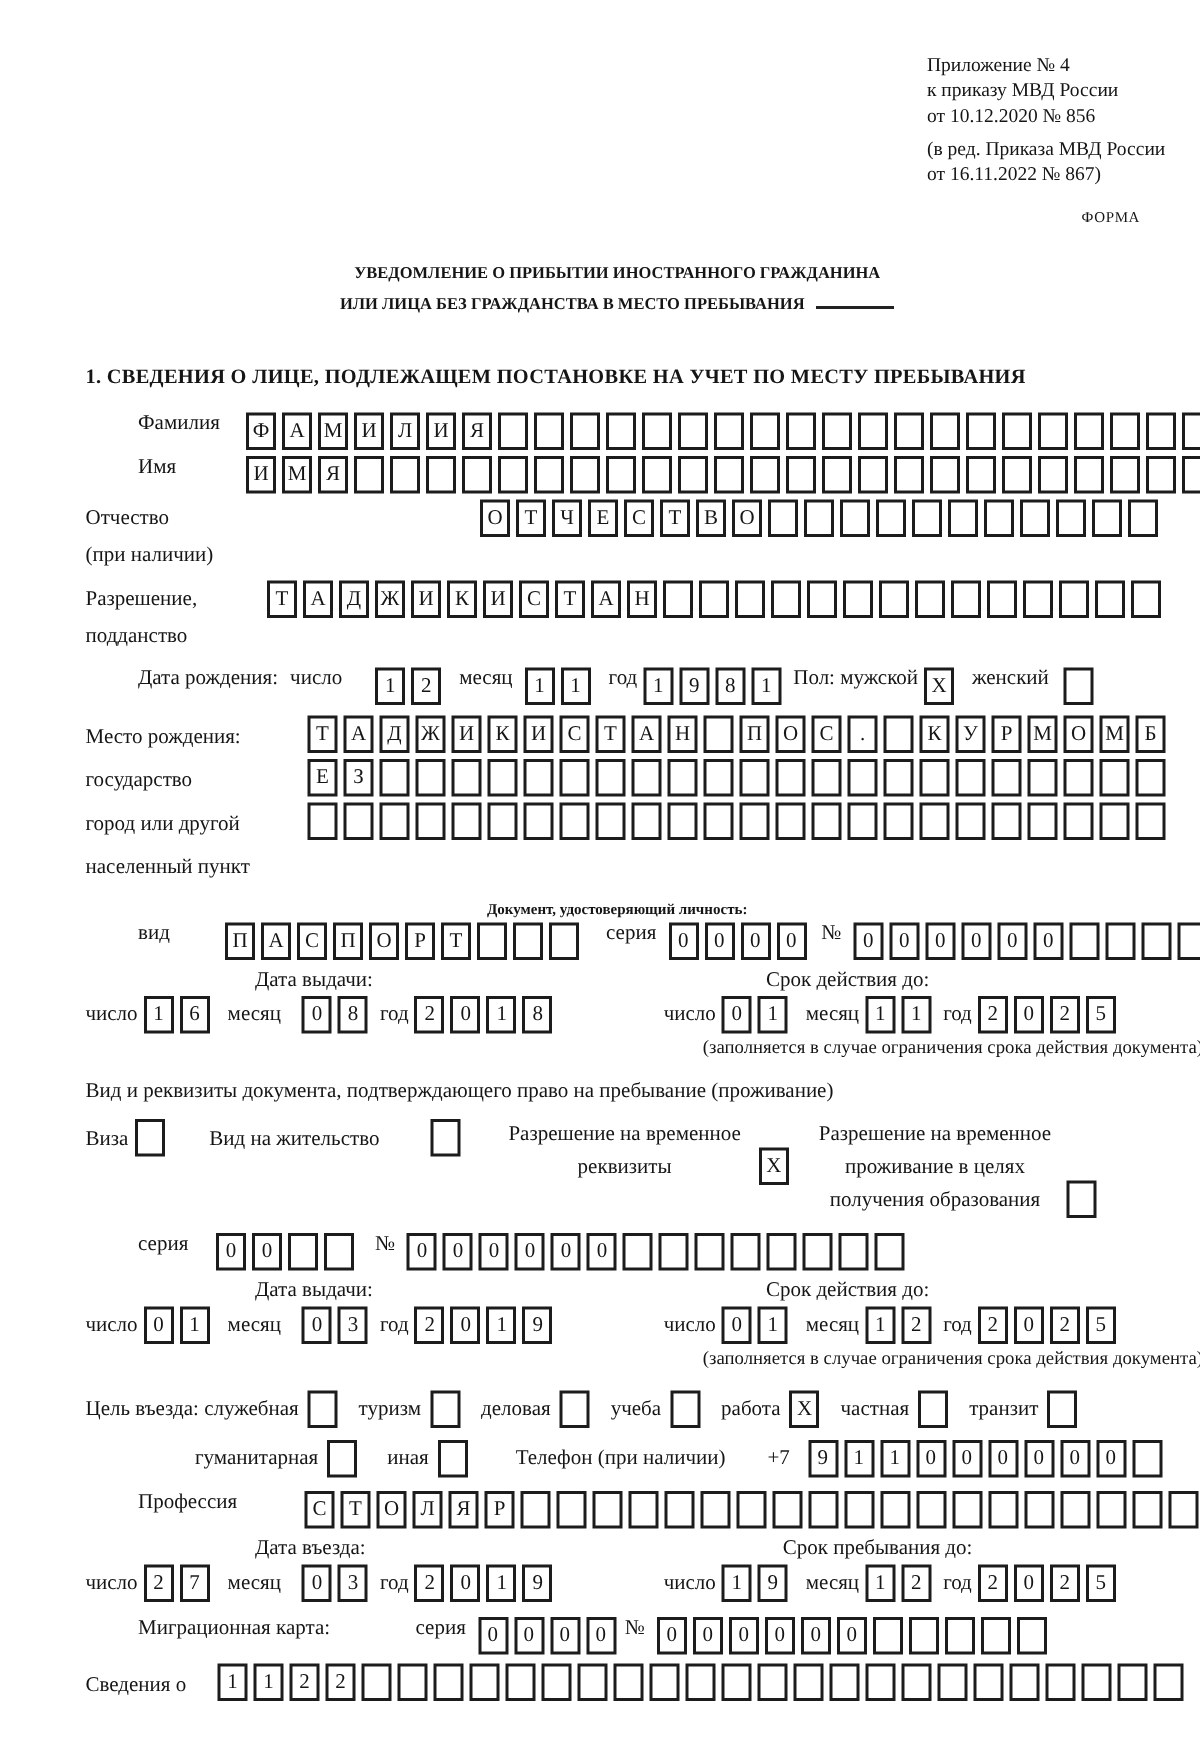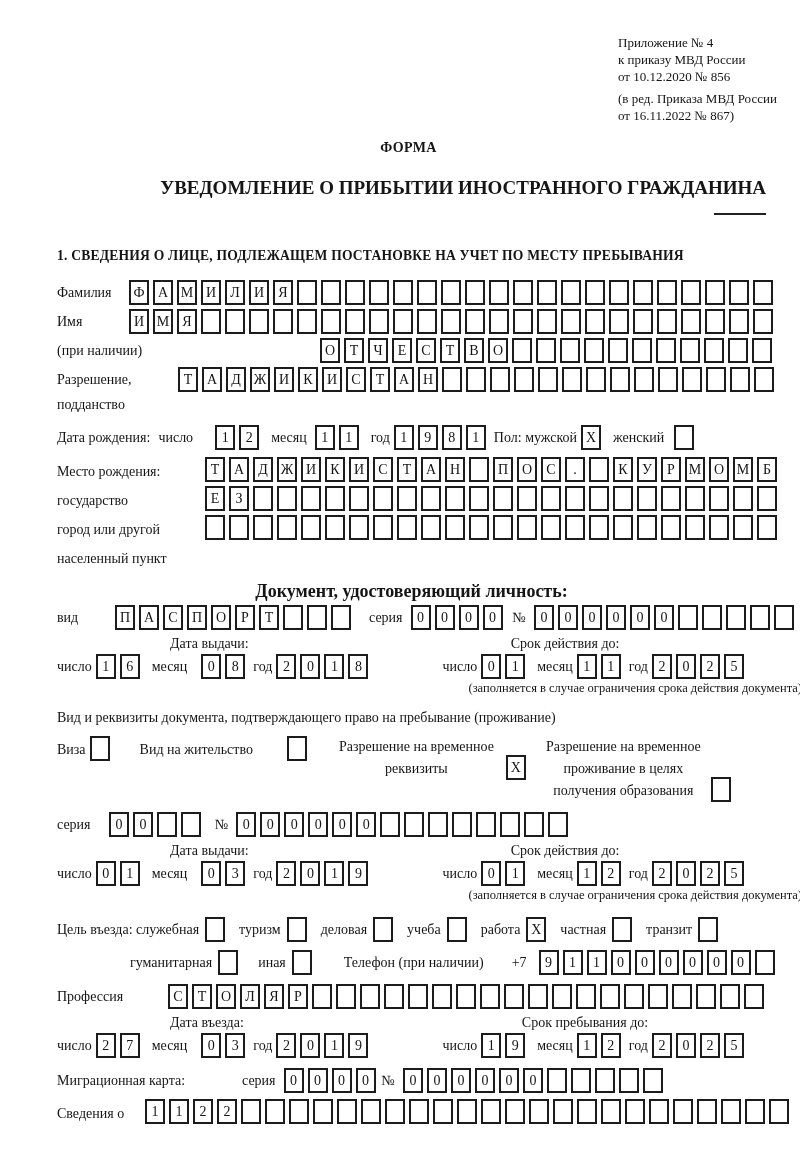--- a/index.html
+++ b/index.html
@@ -7,41 +7,41 @@
   body {
     width:800px; height:1163px; overflow:hidden;
     font-family:"Liberation Serif","DejaVu Serif",serif;
     color:#151515; font-size:14px;
   }
   .page { padding:34px 4px 0 57px; width:800px; }
 
   
   .meta { margin-left:561px; font-size:13px; line-height:17px; }
   .meta .gap { height:5px; }
-  .forma { text-align:center; font-weight:bold; font-size:14px; margin:16px 36px 0 0; letter-spacing:.4px; }
-
-  .title { text-align:right; font-weight:bold; font-size:19px; line-height:21px; margin-top:21px; margin-right:30px; }
+  .forma { text-align:right; font-weight:normal; font-size:10px; margin:16px 36px 0 0; letter-spacing:.4px; }
+
+  .title { text-align:center; font-weight:bold; font-size:11px; line-height:21px; margin-top:21px; margin-right:30px; }
   .blank-line { display:inline-block; width:52px; border-bottom:2.5px solid #222; height:12px; margin-left:8px; }
 
   .sec { font-weight:bold; font-size:13.6px; margin-top:29px; letter-spacing:.2px; }
 
-  .row { display:flex; align-items:center; margin-top:4px; }
+  .row { display:flex; margin-top:4px;margin-left:35px; }
   .rowt { display:flex; align-items:flex-start; margin-top:4px; }
   .cells { display:flex; flex-wrap:nowrap; }
   .cell {
     flex:0 0 auto; width:20px; height:25px; border:2px solid #1c1c1c; margin-right:4px;
     text-align:center; line-height:21px; font-size:14px; background:#fff;
   }
   .lbl { flex:0 0 auto; }
   .w72 { width:72px; }
   .mlab { margin:0 8px; }
   .lh { line-height:25px; }
   .stack { line-height:29px; }
 
-  .center-b { text-align:center; font-weight:bold; font-size:18px; margin-top:8px; margin-right:30px; }
+  .center-b { text-align:center; font-weight:bold; font-size:10px; margin-top:8px; margin-right:30px; }
   .datehead { display:flex; margin-top:6px; }
   .daterow { display:flex; align-items:center; margin-top:2px; }
   .note { width:745px; text-align:right; font-size:12.5px; margin-top:2px; }
 
   .para { margin-top:10px; line-height:24px; font-size:14px; }
 
   .cbrow { display:flex; align-items:flex-start; margin-top:6px; }
   .cbitem { display:flex; align-items:flex-end; }
   .cbtext { text-align:center; line-height:22px; }
   .purp { display:flex; align-items:center; margin-top:14px; }
@@ -58,21 +58,21 @@
     <div>от 10.12.2020 № 856</div>
     <div class="gap"></div>
     <div>(в ред. Приказа МВД России</div>
     <div>от 16.11.2022 № 867)</div>
   </div>
 
   <div class="forma">ФОРМА</div>
 
   <div class="title">
     <div>УВЕДОМЛЕНИЕ О ПРИБЫТИИ ИНОСТРАННОГО ГРАЖДАНИНА</div>
-    <div><span class="blank-line"></span></div>
+    <div><span>ИЛИ ЛИЦА БЕЗ ГРАЖДАНСТВА В МЕСТО ПРЕБЫВАНИЯ</span><span class="blank-line"></span></div>
   </div>
 
   <div class="sec">1. СВЕДЕНИЯ О ЛИЦЕ, ПОДЛЕЖАЩЕМ ПОСТАНОВКЕ НА УЧЕТ ПО МЕСТУ ПРЕБЫВАНИЯ</div>
 
   <div class="row" style="margin-top:16px;">
     <span class="lbl w72">Фамилия</span>
     <span class="cells">
         <span class="cell">Ф</span>
         <span class="cell">А</span>
         <span class="cell">М</span>
@@ -131,20 +131,21 @@
         <span class="cell"></span>
         <span class="cell"></span>
         <span class="cell"></span>
         <span class="cell"></span>
         <span class="cell"></span>
       </span>
   </div>
 
   <div class="rowt">
     <div class="lbl lh" style="width:263px;">
+      <div>Отчество</div>
       <div>(при наличии)</div>
     </div>
     <span class="cells">
         <span class="cell">О</span>
         <span class="cell">Т</span>
         <span class="cell">Ч</span>
         <span class="cell">Е</span>
         <span class="cell">С</span>
         <span class="cell">Т</span>
         <span class="cell">В</span>

